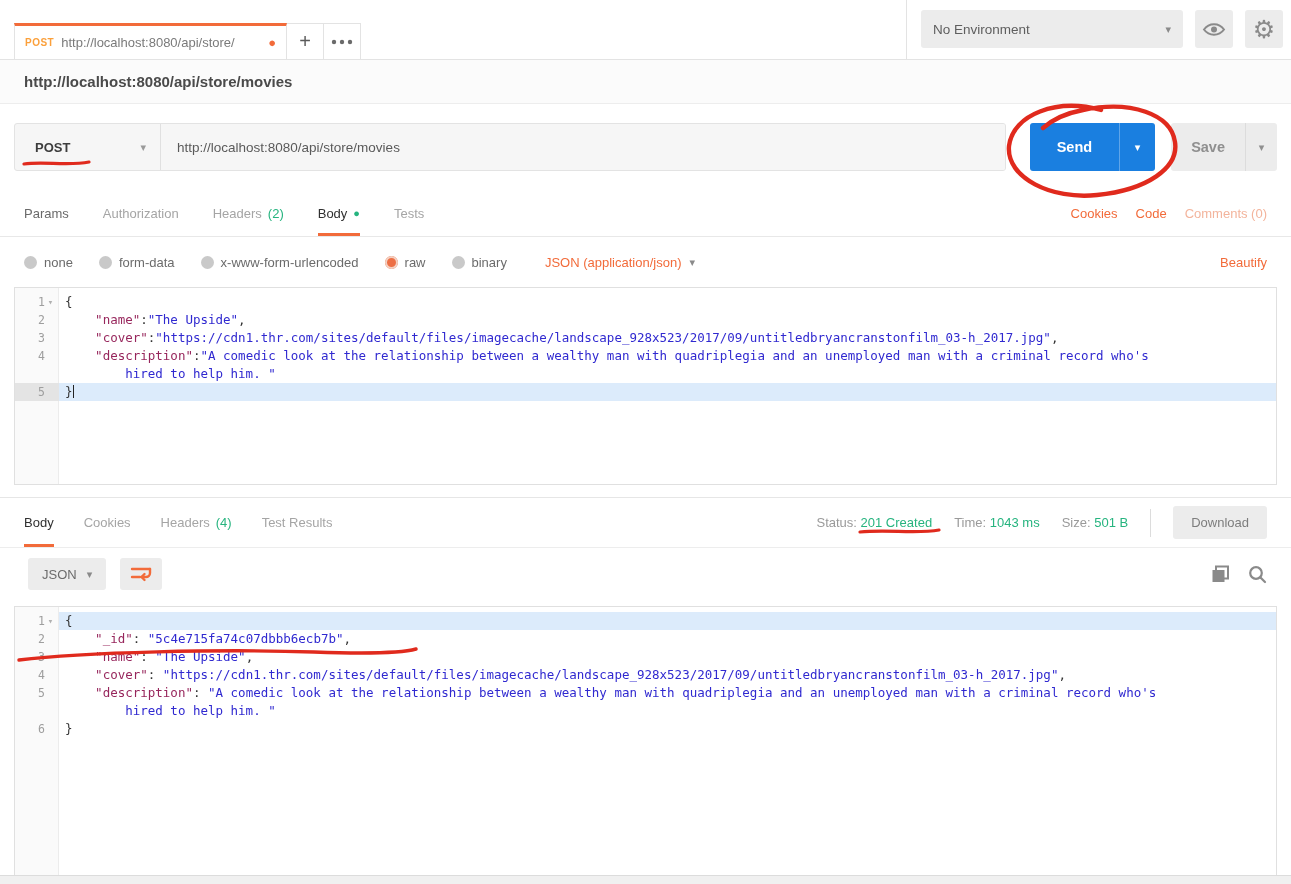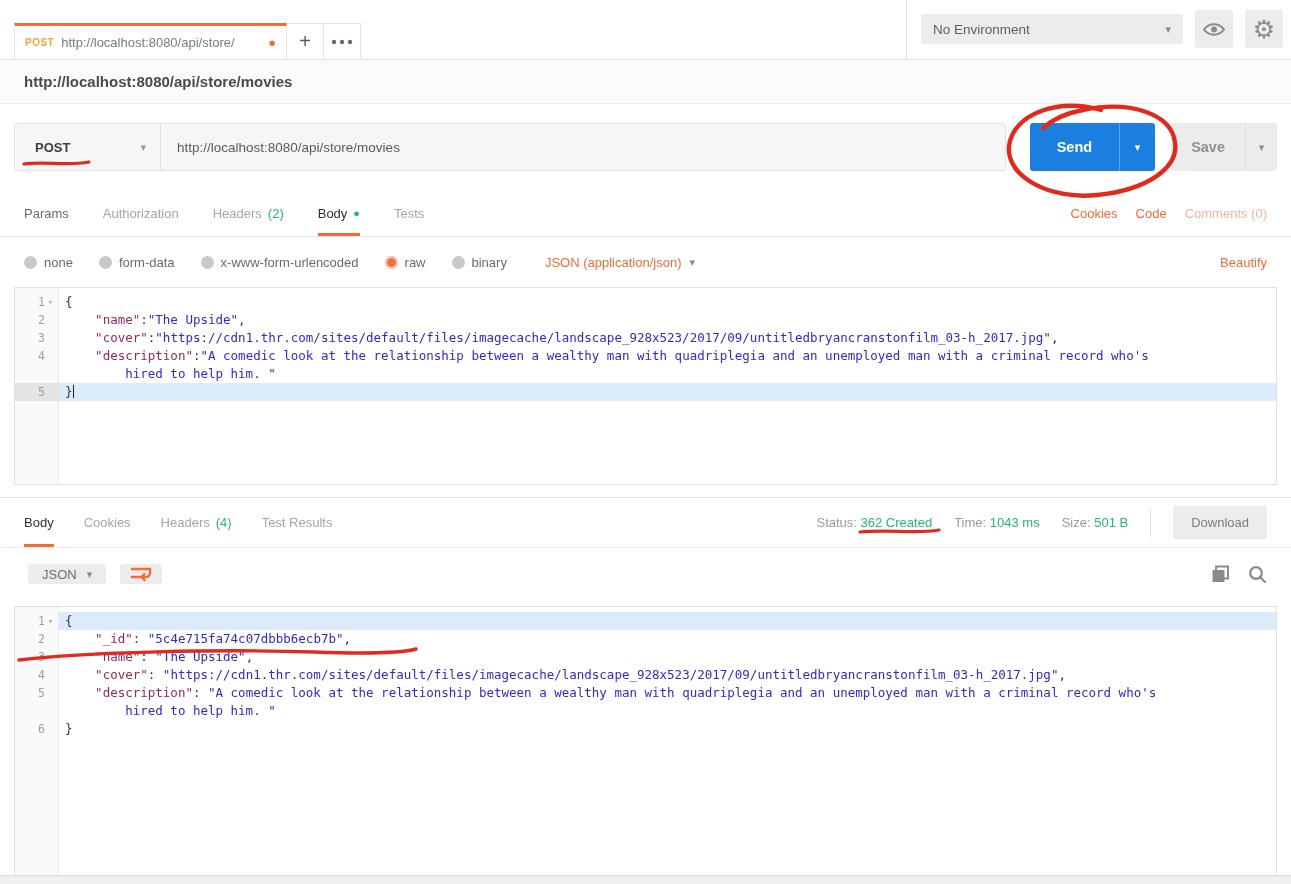--- a/index.html
+++ b/index.html
@@ -14,21 +14,21 @@
   .reqtab { width:273px; height:36px; border:1px solid #e3e3e3; border-bottom:none; border-top:3px solid #f26b3a;
             display:flex; align-items:center; gap:7px; padding:0 10px; background:#fff; cursor:default; }
   .reqtab .meth { font-size:10px; font-weight:bold; color:#fba03b; letter-spacing:.5px; }
   .reqtab .turl { font-size:13px; color:#7a7a7a; white-space:nowrap; overflow:hidden; flex:1; }
   .reqtab .dot { color:#f26b3a; font-size:13px; }
   .tabbtn { width:37px; height:36px; border:1px solid #e3e3e3; border-bottom:none; border-left:none;
             display:flex; align-items:center; justify-content:center; color:#5a5a5a; background:#fff; }
   .tabbtn.plus { font-size:20px; font-weight:300; }
   .tabbtn.more { font-size:11px; letter-spacing:1px; color:#6a6a6a; }
   .top-right { height:60px; border-left:1px solid #e3e3e3; display:flex; align-items:center; gap:12px; padding:0 8px 0 14px; }
-  .envsel { width:262px; height:30px; background:#ececec; border-radius:3px; display:flex; align-items:center;
+  .envsel { width:262px; height:38px; background:#ececec; border-radius:3px; display:flex; align-items:center;
             padding:0 12px; font-size:13.5px; color:#5e5e5e; }
   .envsel .caret { margin-left:auto; color:#8a8a8a; font-size:11px; }
   .sqbtn { width:38px; height:38px; background:#ececec; border-radius:3px; display:flex; align-items:center; justify-content:center; }
   .gear-glyph { font-size:25px; color:#8a8a8a; line-height:1; }
 
   
   .title-row { height:44px; display:flex; align-items:center; padding:0 24px; border-bottom:1px solid #ededed; background:#fbfbfb; }
   .title-row .t { font-size:15px; font-weight:bold; color:#4a4a4a; }
 
   
@@ -94,21 +94,21 @@
   .resp-tabs .tab { margin-right:30px; }
   .resp-meta { margin-left:auto; display:flex; align-items:center; gap:22px; font-size:13px; }
   .meta-item { color:#9a9a9a; }
   .meta-item .v { color:#26b47f; }
   .meta-divider { width:1px; height:28px; background:#dcdcdc; }
   .download-btn { background:#ececec; color:#7d7d7d; font-size:13px; border-radius:3px; padding:9px 18px; }
   .view-row { height:52px; display:flex; align-items:center; padding:0 14px; }
   .seg { display:flex; background:#ececec; border-radius:3px; height:36px; align-items:center; }
   .seg .s { padding:0 20px; font-size:13px; color:#a5a5a5; }
   .seg .s.active { color:#3d3d3d; }
-  .pill { background:#ececec; border-radius:3px; height:20px; display:flex; align-items:center; padding:0 14px;
+  .pill { background:#ececec; border-radius:3px; height:32px; display:flex; align-items:center; padding:0 14px;
           margin-left:14px; font-size:13px; color:#6b6b6b; gap:10px; }
   .pill .caret { color:#8a8a8a; font-size:11px; }
   .pill.icon-only { padding:0 10px; }
   .view-right { margin-left:auto; display:flex; align-items:center; gap:18px; padding-right:10px; }
 
   .footer { height:9px; background:#f0f0f0; border-top:1px solid #dcdcdc; position:absolute; left:0; right:0; bottom:0; }
 
   .annotation { position:absolute; pointer-events:none; z-index:6; }
 </style>
 </head>
@@ -287,21 +287,21 @@
       <div class="tab">
         <span>Headers</span>
         <span class="cnt">(4)</span>
       </div>
       <div class="tab">
           <span>Test Results</span>
         </div>
       <div class="resp-meta">
         <span class="meta-item">
           <span>Status:</span>
-          <span class="v">362 Created</span>
+          <span class="v">201 Created</span>
         </span>
         <span class="meta-item">
           <span>Time:</span>
           <span class="v">1043 ms</span>
         </span>
         <span class="meta-item">
           <span>Size:</span>
           <span class="v">501 B</span>
         </span>
         <span class="meta-divider"></span>

